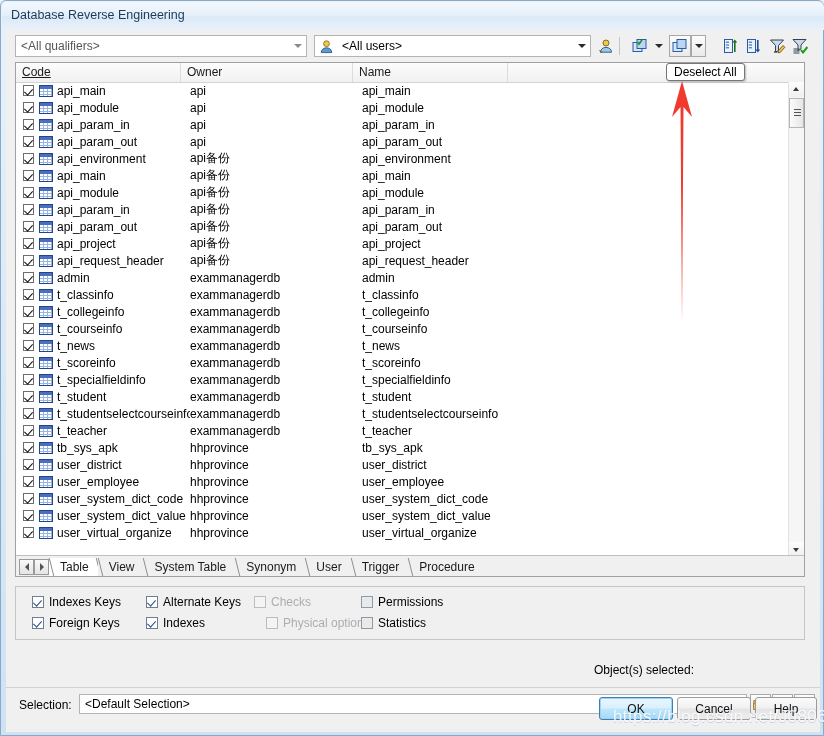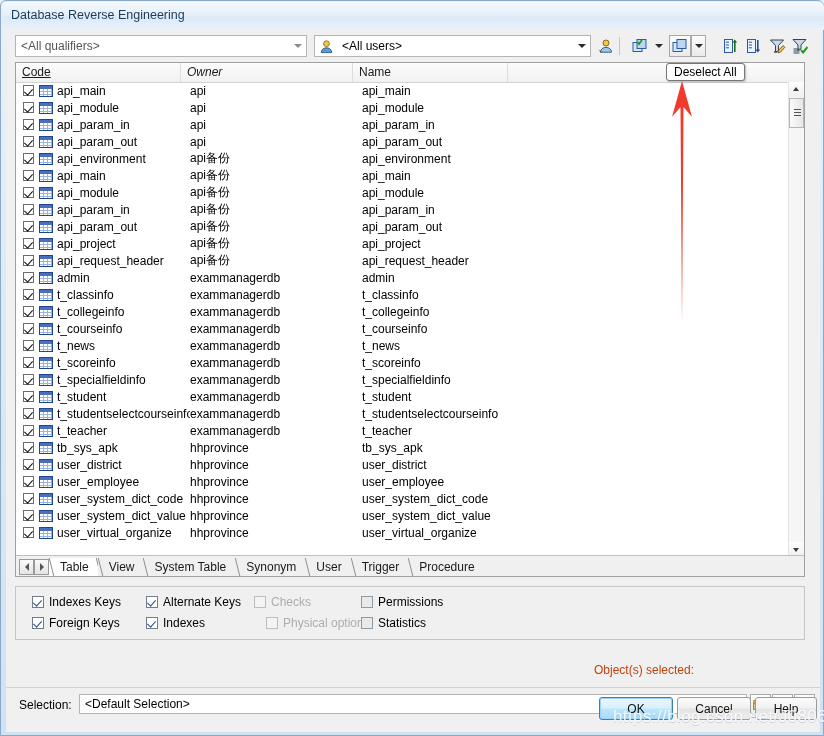--- a/index.html
+++ b/index.html
@@ -142,21 +142,21 @@
     box-sizing: border-box;
     border-right: 1px solid #dcdcdc;
     padding-left: 6px;
     line-height: 18px;
     font-size: 12px;
     color: #1a1a1a;
     overflow: hidden;
     white-space: nowrap;
   }
   .ch.c1 { width: 165px; text-decoration: underline; }
-  .ch.c2 { width: 172px; font-style: italic; }
+  .ch.c2 { width: 172px; }
   .ch.c3 { width: 155px; }
   .ch.c4 { width: 296px; border-right: none; }
 
   .rows {
     position: absolute;
     left: 0; top: 19px;
     width: 773px;
     height: 475px;
     overflow: hidden;
   }
@@ -342,21 +342,21 @@
   }
   .opt.disabled .box { border-color: #bdbdbd; background: #f4f4f4; }
   .opt.disabled { color: #adadad; }
   .opt.gray .box { background: #e9e9e9; border-color: #8d9aa8; }
 
   
   .objcount {
     position: absolute;
     right: 25px; top: 621px;
     font-size: 12px;
-    color: #c2410c;
+    color: #000000;
   }
   .countbox {
     position: absolute;
     right: 25px; top: 632px;
     width: 93px; height: 18px;
     box-sizing: border-box;
     border: 1px solid #b7b7b7;
     background: #f4f4f4;
     text-align: center;
     line-height: 17px;

